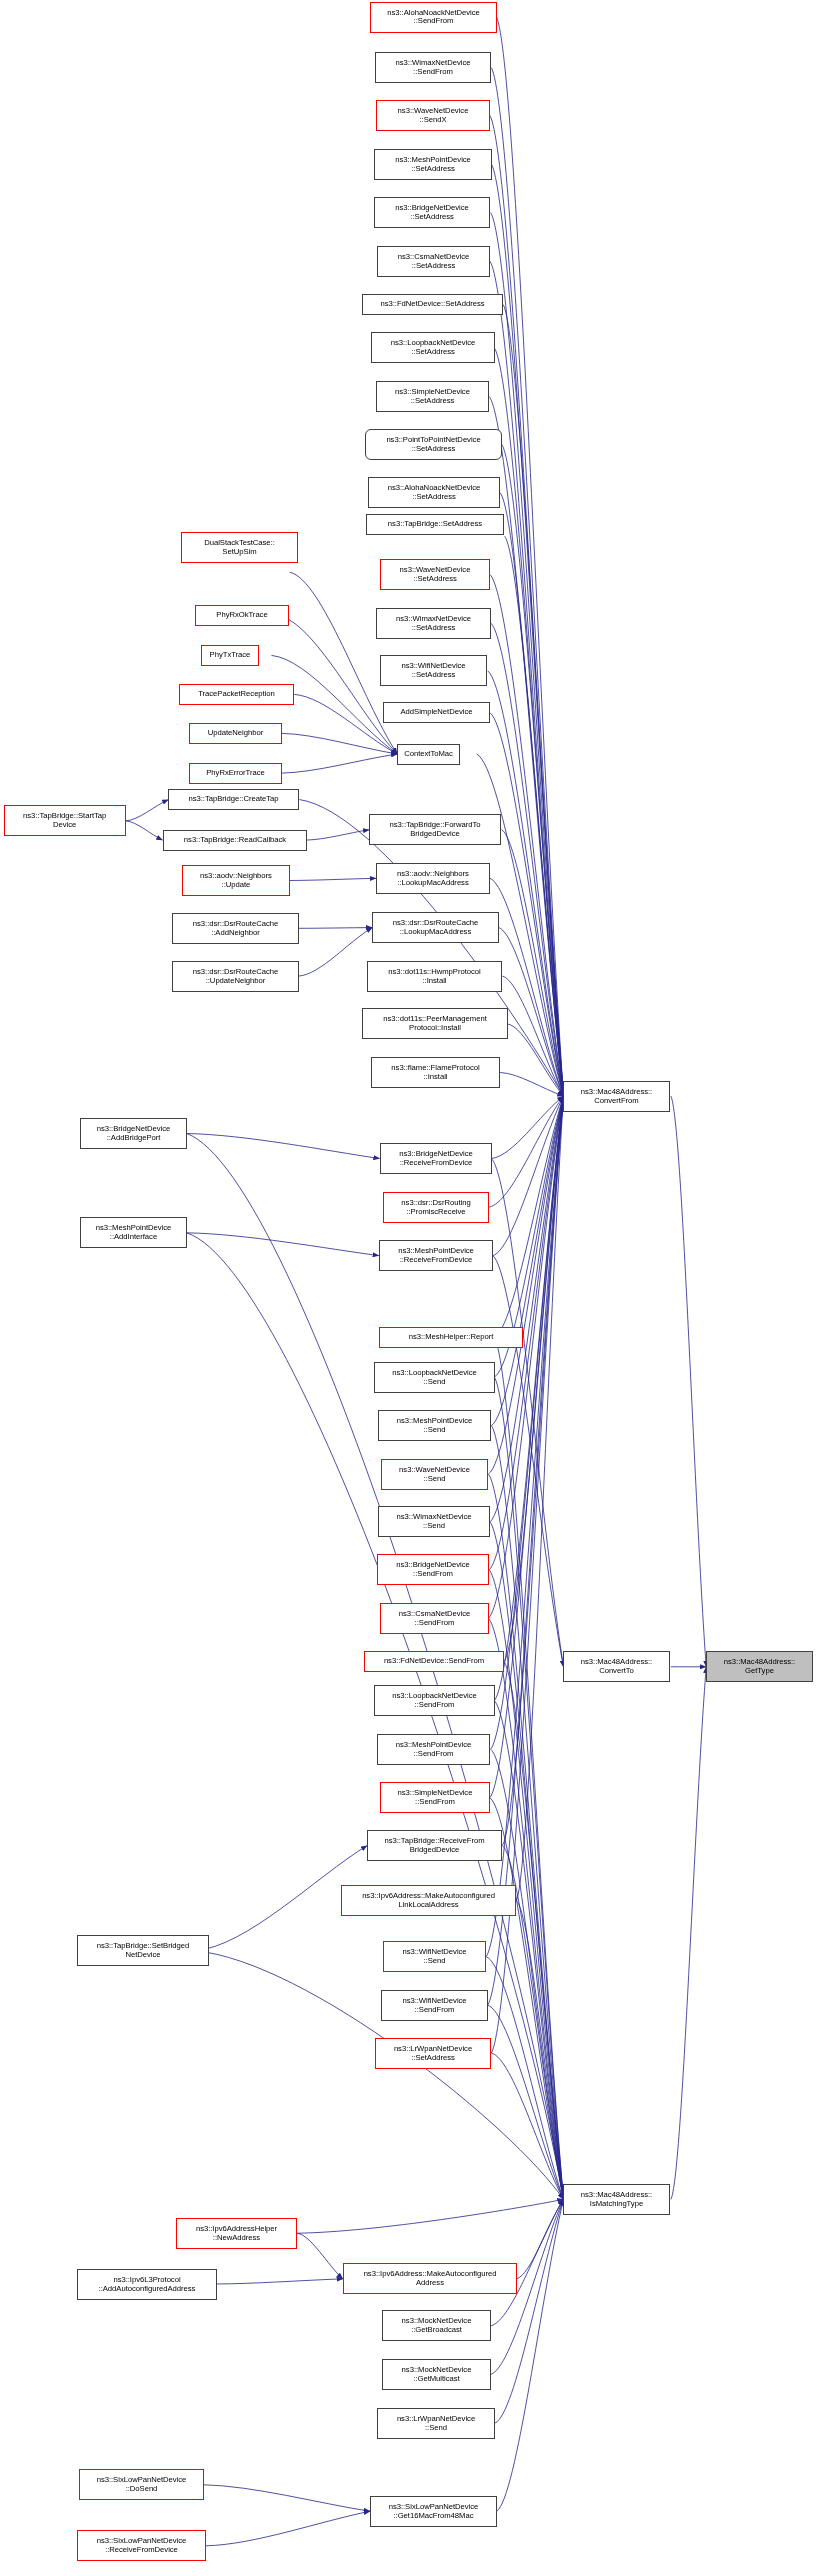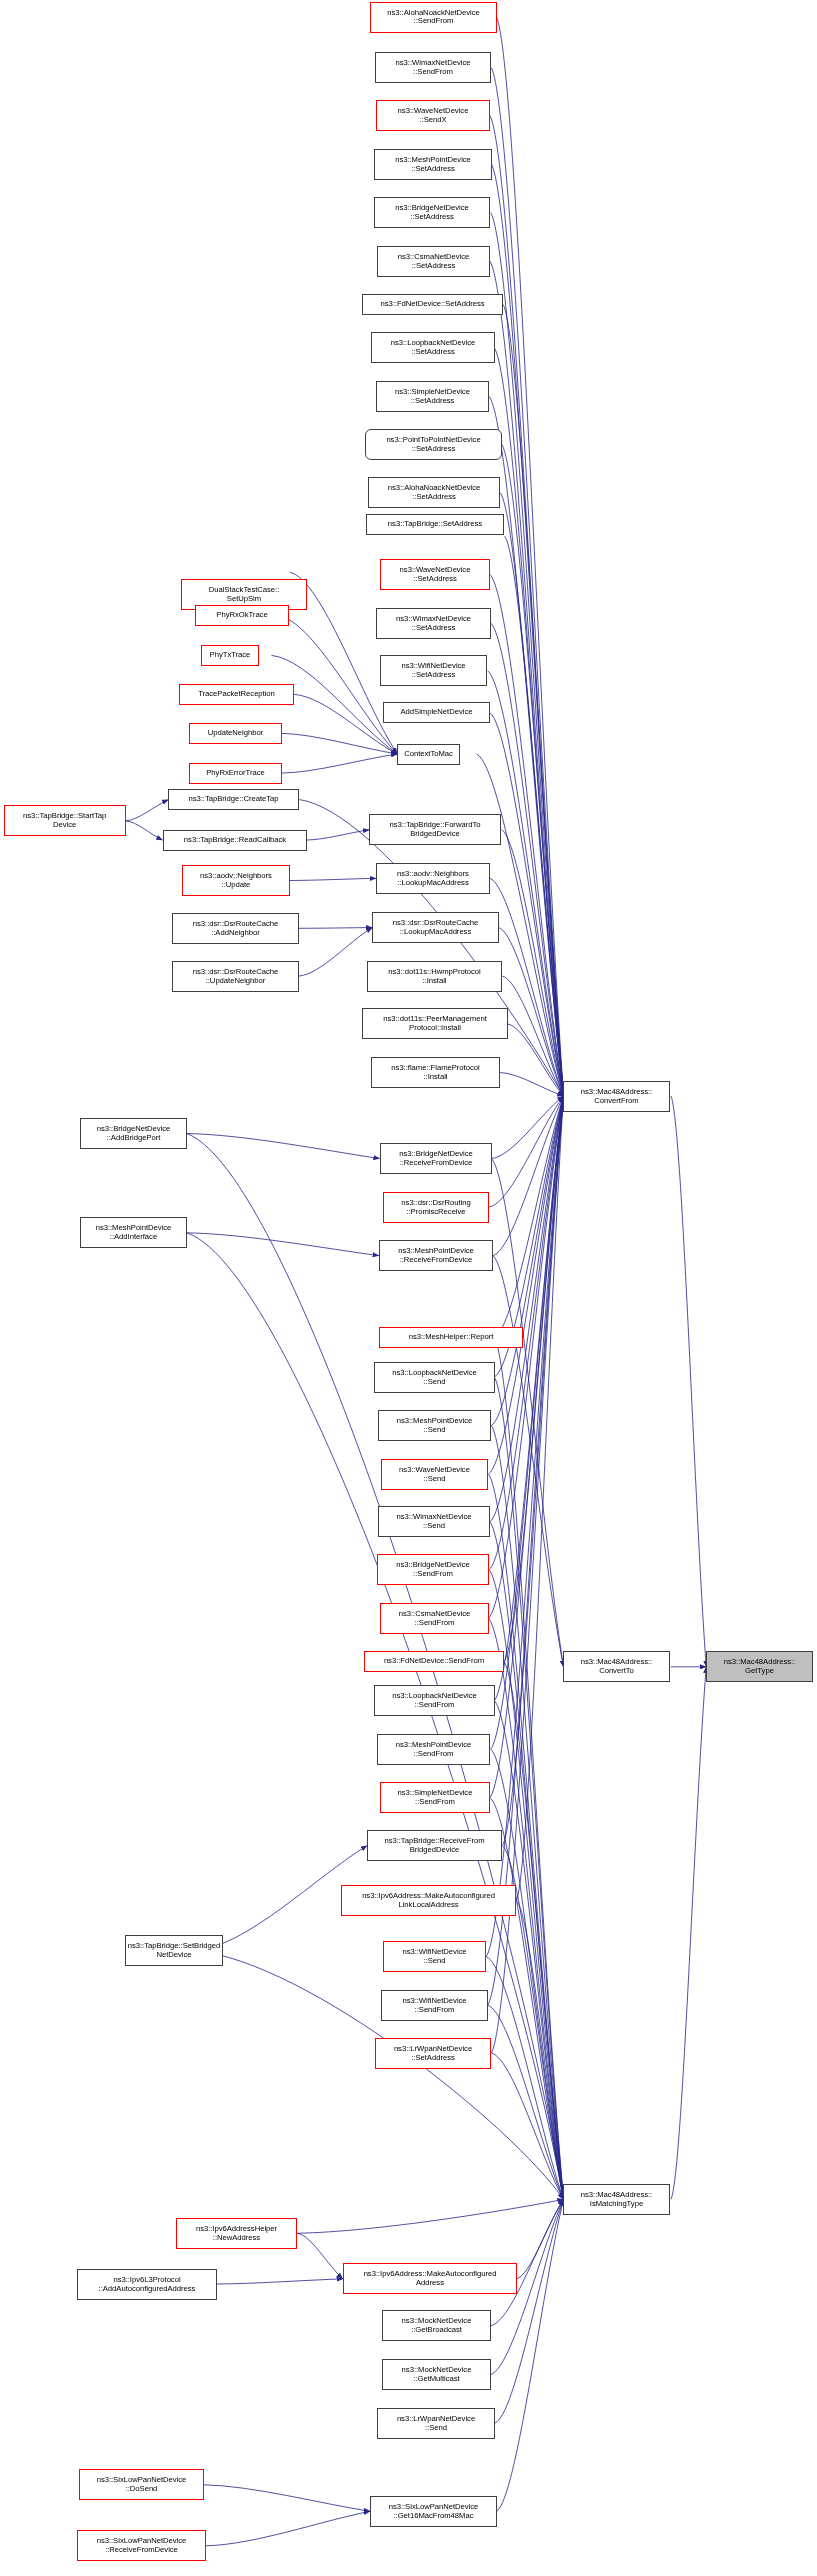--- a/index.html
+++ b/index.html
@@ -180,21 +180,21 @@
 ::SetAddress</div>
       <div class="node black" style="left: 366px; top: 514px; width: 138px; height: 20.6px;">ns3::TapBridge::SetAddress</div>
       <div class="node red" style="left: 380px; top: 559px; width: 110px; height: 31px;">ns3::WaveNetDevice
 ::SetAddress</div>
       <div class="node black" style="left: 376px; top: 608px; width: 115px; height: 31px;">ns3::WimaxNetDevice
 ::SetAddress</div>
       <div class="node black" style="left: 380px; top: 655px; width: 107px; height: 31px;">ns3::WifiNetDevice
 ::SetAddress</div>
       <div class="node black" style="left: 383px; top: 702px; width: 107px; height: 20.6px;">AddSimpleNetDevice</div>
       <div class="node black" style="left: 397px; top: 744px; width: 63px; height: 20.6px;">ContextToMac</div>
-      <div class="node red" style="left: 181px; top: 579px; width: 126px; height: 31px;">DualStackTestCase::
+      <div class="node red" style="left: 181px; top: 532px; width: 117px; height: 31px;">DualStackTestCase::
 SetUpSim</div>
       <div class="node red" style="left: 195px; top: 605px; width: 94px; height: 20.6px;">PhyRxOkTrace</div>
       <div class="node red" style="left: 201px; top: 645px; width: 58px; height: 20.6px;">PhyTxTrace</div>
       <div class="node red" style="left: 179px; top: 684px; width: 115px; height: 20.6px;">TracePacketReception</div>
       <div class="node red" style="left: 189px; top: 723px; width: 93px; height: 20.6px;">UpdateNeighbor</div>
       <div class="node red" style="left: 189px; top: 763px; width: 93px; height: 20.6px;">PhyRxErrorTrace</div>
       <div class="node red" style="left: 3.7px; top: 805px; width: 122px; height: 31px;">ns3::TapBridge::StartTap
 Device</div>
       <div class="node black" style="left: 168px; top: 789px; width: 131px; height: 20.6px;">ns3::TapBridge::CreateTap</div>
       <div class="node black" style="left: 163px; top: 830px; width: 144px; height: 20.6px;">ns3::TapBridge::ReadCallback</div>
@@ -249,21 +249,21 @@
       <div class="node black" style="left: 367px; top: 1830px; width: 135px; height: 31px;">ns3::TapBridge::ReceiveFrom
 BridgedDevice</div>
       <div class="node red" style="left: 341px; top: 1885px; width: 175px; height: 31px;">ns3::Ipv6Address::MakeAutoconfigured
 LinkLocalAddress</div>
       <div class="node red" style="left: 383px; top: 1941px; width: 103px; height: 31px;">ns3::WifiNetDevice
 ::Send</div>
       <div class="node black" style="left: 381px; top: 1990px; width: 107px; height: 31px;">ns3::WifiNetDevice
 ::SendFrom</div>
       <div class="node red" style="left: 375px; top: 2038px; width: 116px; height: 31px;">ns3::LrWpanNetDevice
 ::SetAddress</div>
-      <div class="node black" style="left: 77px; top: 1935px; width: 98px; height: 31px; margin-left: 48px;">ns3::TapBridge::SetBridged
+      <div class="node black" style="left: 77px; top: 1935px; width: 132px; height: 31px;">ns3::TapBridge::SetBridged
 NetDevice</div>
       <div class="node red" style="left: 176px; top: 2218px; width: 121px; height: 31px;">ns3::Ipv6AddressHelper
 ::NewAddress</div>
       <div class="node black" style="left: 77px; top: 2269px; width: 140px; height: 31px;">ns3::Ipv6L3Protocol
 ::AddAutoconfiguredAddress</div>
       <div class="node red" style="left: 343px; top: 2263px; width: 174px; height: 31px;">ns3::Ipv6Address::MakeAutoconfigured
 Address</div>
       <div class="node black" style="left: 382px; top: 2310px; width: 109px; height: 31px;">ns3::MockNetDevice
 ::GetBroadcast</div>
       <div class="node black" style="left: 382px; top: 2359px; width: 109px; height: 31px;">ns3::MockNetDevice

